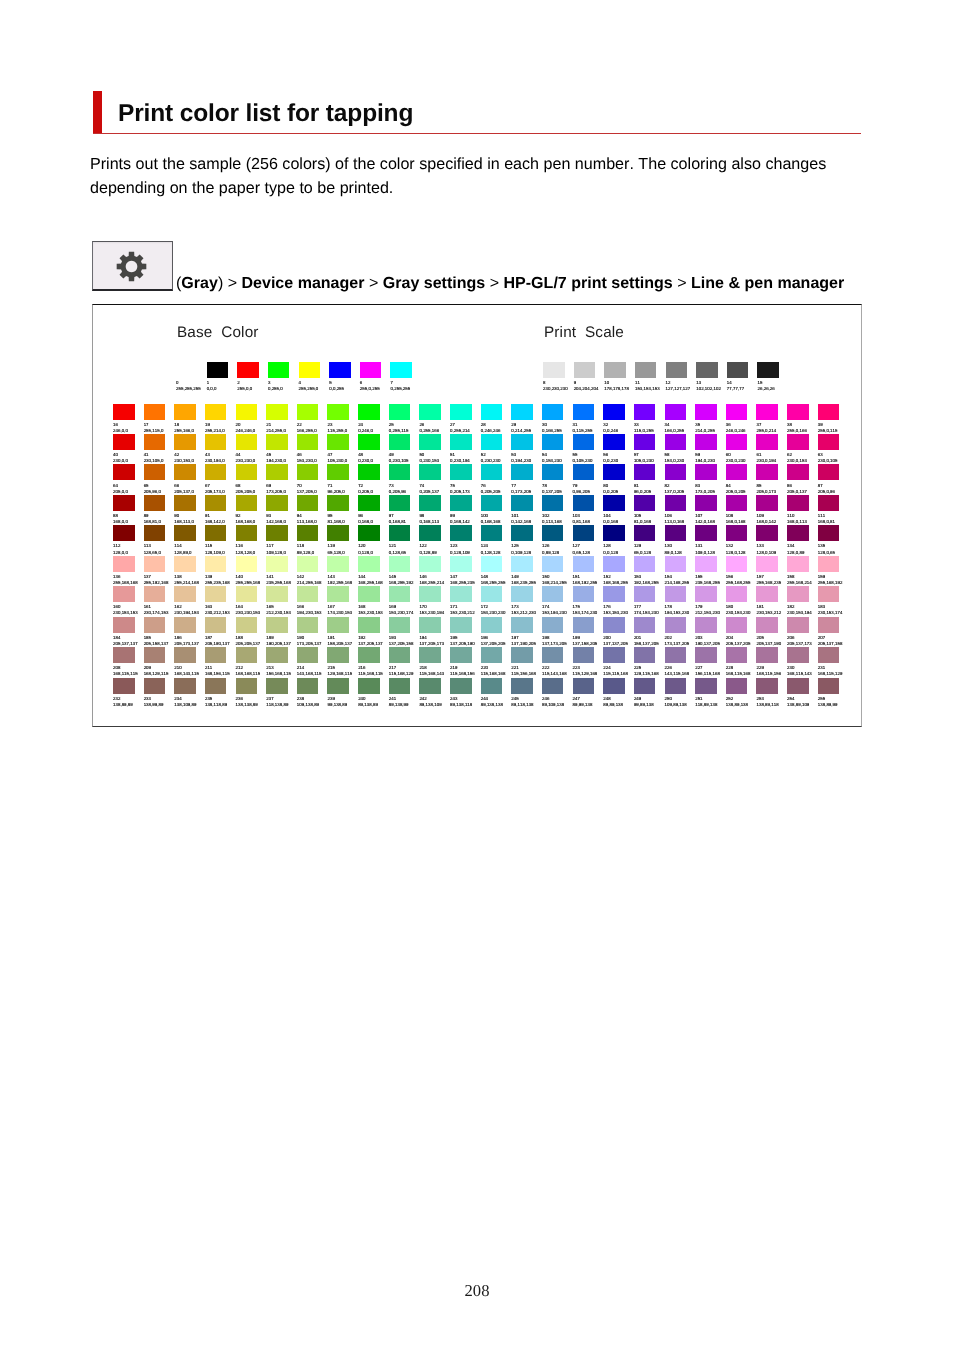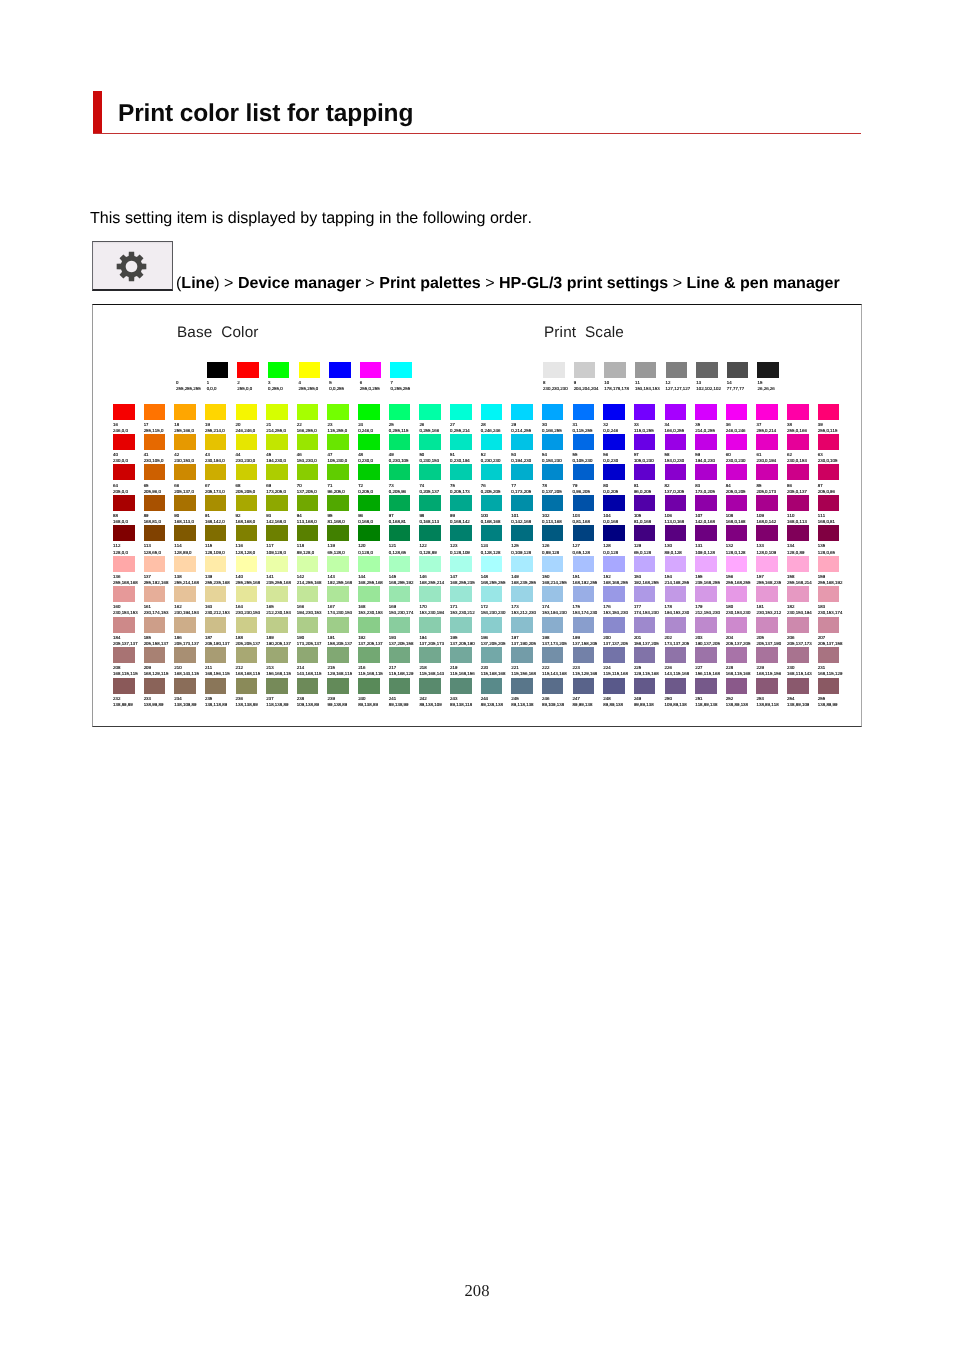--- a/index.html
+++ b/index.html
@@ -80,32 +80,32 @@
 <body>
 
 <div class="page">
 
   <div class="heading-wrap">
     <div class="heading-bar" style="background: rgb(203, 10, 10);"></div>
     <div class="heading-text">Print color list for tapping</div>
     <div class="heading-rule" style="background: rgb(194, 50, 50);"></div>
   </div>
 
-  <div class="para para2">This setting item is displayed by tapping in the following order.</div>
+  <div class="para para1">Prints out the sample (256 colors) of the color specified in each pen number. The coloring also changes depending on the paper type to be printed.</div>
 
   <div class="bc">
     <div class="bc-icon" style="background: rgb(241, 237, 241);">
       <svg class="gear-svg" width="31" height="31" viewBox="0 0 32 32" aria-hidden="true">
         <g fill="#464644">
         <path d="M19.05 7.80 L18.75 0.70 L13.25 0.70 L12.95 7.80 Z M24.03 12.43 L28.40 7.61 L24.39 3.60 L19.57 7.97 Z M24.20 19.05 L31.30 18.75 L31.30 13.25 L24.20 12.95 Z M19.57 24.03 L24.39 28.40 L28.40 24.39 L24.03 19.57 Z M12.95 24.20 L13.25 31.30 L18.75 31.30 L19.05 24.20 Z M7.97 19.57 L3.60 24.39 L7.61 28.40 L12.43 24.03 Z M7.80 12.95 L0.70 13.26 L0.70 18.75 L7.80 19.05 Z M12.43 7.97 L7.61 3.60 L3.60 7.61 L7.97 12.43 Z"></path>
         <path d="M16 4.8 A11.2 11.2 0 1 1 15.99 4.8 Z M16 10.0 A6.0 6.0 0 1 0 16.01 10.0 Z" fill-rule="evenodd"></path>
         </g>
       </svg>
     </div>
-    <div class="bc-text"><span>(</span><b>Line</b><span>) &gt; </span><b>Device manager</b><span> &gt; </span><b>Print palettes</b><span> &gt; </span><b>HP-GL/3 print settings</b><span> &gt; </span><b>Line &amp; pen manager</b></div>
+    <div class="bc-text"><span>(</span><b>Gray</b><span>) &gt; </span><b>Device manager</b><span> &gt; </span><b>Gray settings</b><span> &gt; </span><b>HP-GL/7 print settings</b><span> &gt; </span><b>Line &amp; pen manager</b></div>
   </div>
 
   <div class="chart">
     <div class="chart-title t-base">Base  Color</div>
     <div class="chart-title t-gray">Print  Scale</div>
     <div id="top-row-base" class="sw-row top-row" style="left: 83px; top: 57px;">
         <div class="sw-cell">
           <div class="sw" style="background: rgb(255, 255, 255);"></div>
           <div class="sw-lbl sw-num">0</div>
           <div class="sw-lbl sw-rgb">255,255,255</div>

